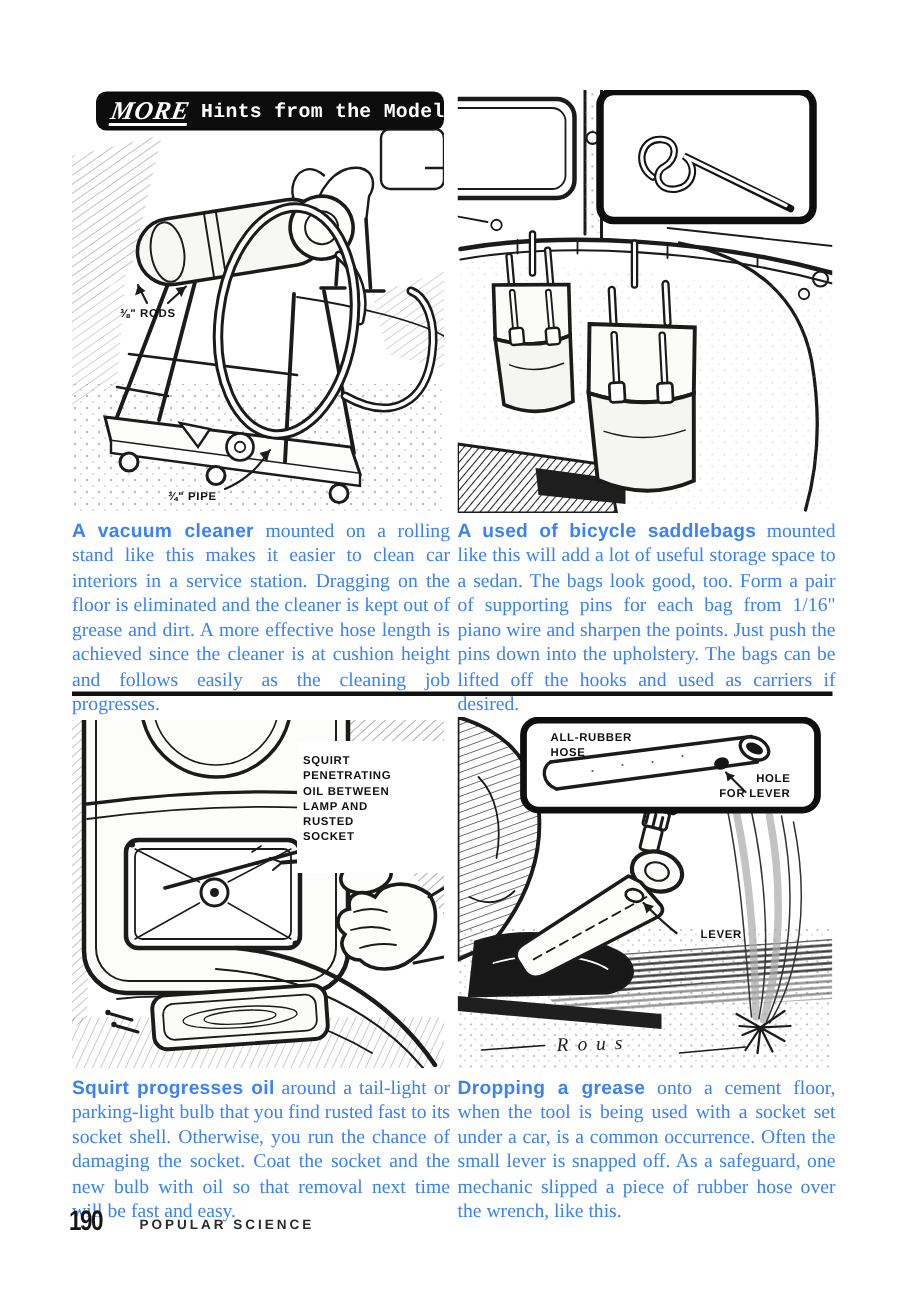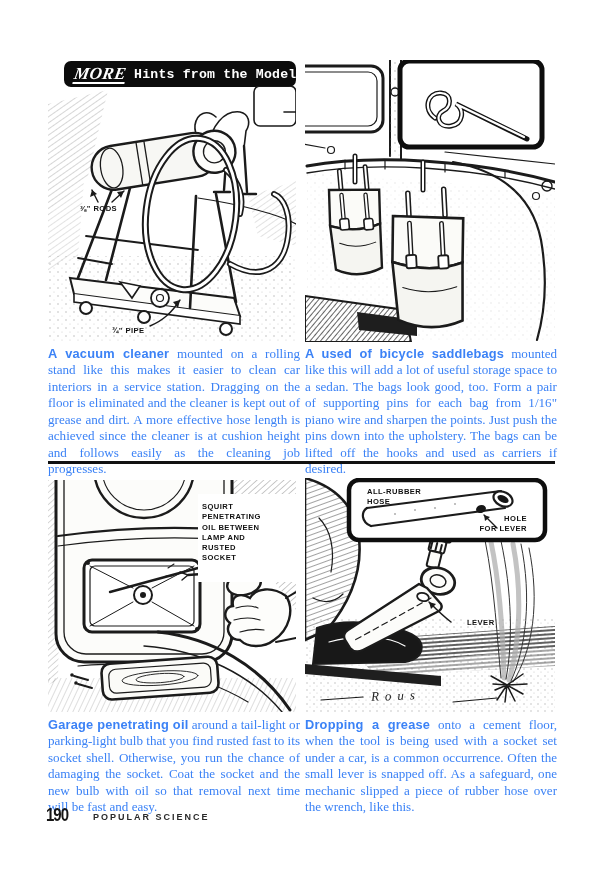--- a/index.html
+++ b/index.html
@@ -342,21 +342,21 @@
     </svg>
     <div class="fig-label" style="left:62px;top:9px;">ALL-RUBBER
 HOSE</div>
     <div class="fig-label" style="left:164px;top:36px;width:58px;text-align:right;">HOLE
 FOR LEVER</div>
     <div class="fig-label" style="left:150px;top:140px;padding-left:12px;">LEVER</div>
     <div class="signature" style="left:66px;top:210px;">Rous</div>
   </div>
 
   <div class="abs caption" style="left:48px;top:717px;">
-    <span class="lead">Garage penetrating oil</span><span> around a tail-light or parking-light bulb that you find rusted fast to its socket shell. Otherwise, you run the chance of damaging the socket. Coat the socket and the new bulb with oil so that removal next time will be fast and easy.</span>
+    <span class="lead">Squirt progresses oil</span><span> around a tail-light or parking-light bulb that you find rusted fast to its socket shell. Otherwise, you run the chance of damaging the socket. Coat the socket and the new bulb with oil so that removal next time will be fast and easy.</span>
   </div>
   <div class="abs caption" style="left:305px;top:717px;">
     <span class="lead">Dropping a grease</span><span> onto a cement floor, when the tool is being used with a socket set under a car, is a common occurrence. Often the small lever is snapped off. As a safeguard, one mechanic slipped a piece of rubber hose over the wrench, like this.</span>
   </div>
 
   <div class="abs footer">
     <span class="folio">190</span>
     <span class="mag">POPULAR SCIENCE</span>
   </div>
 

